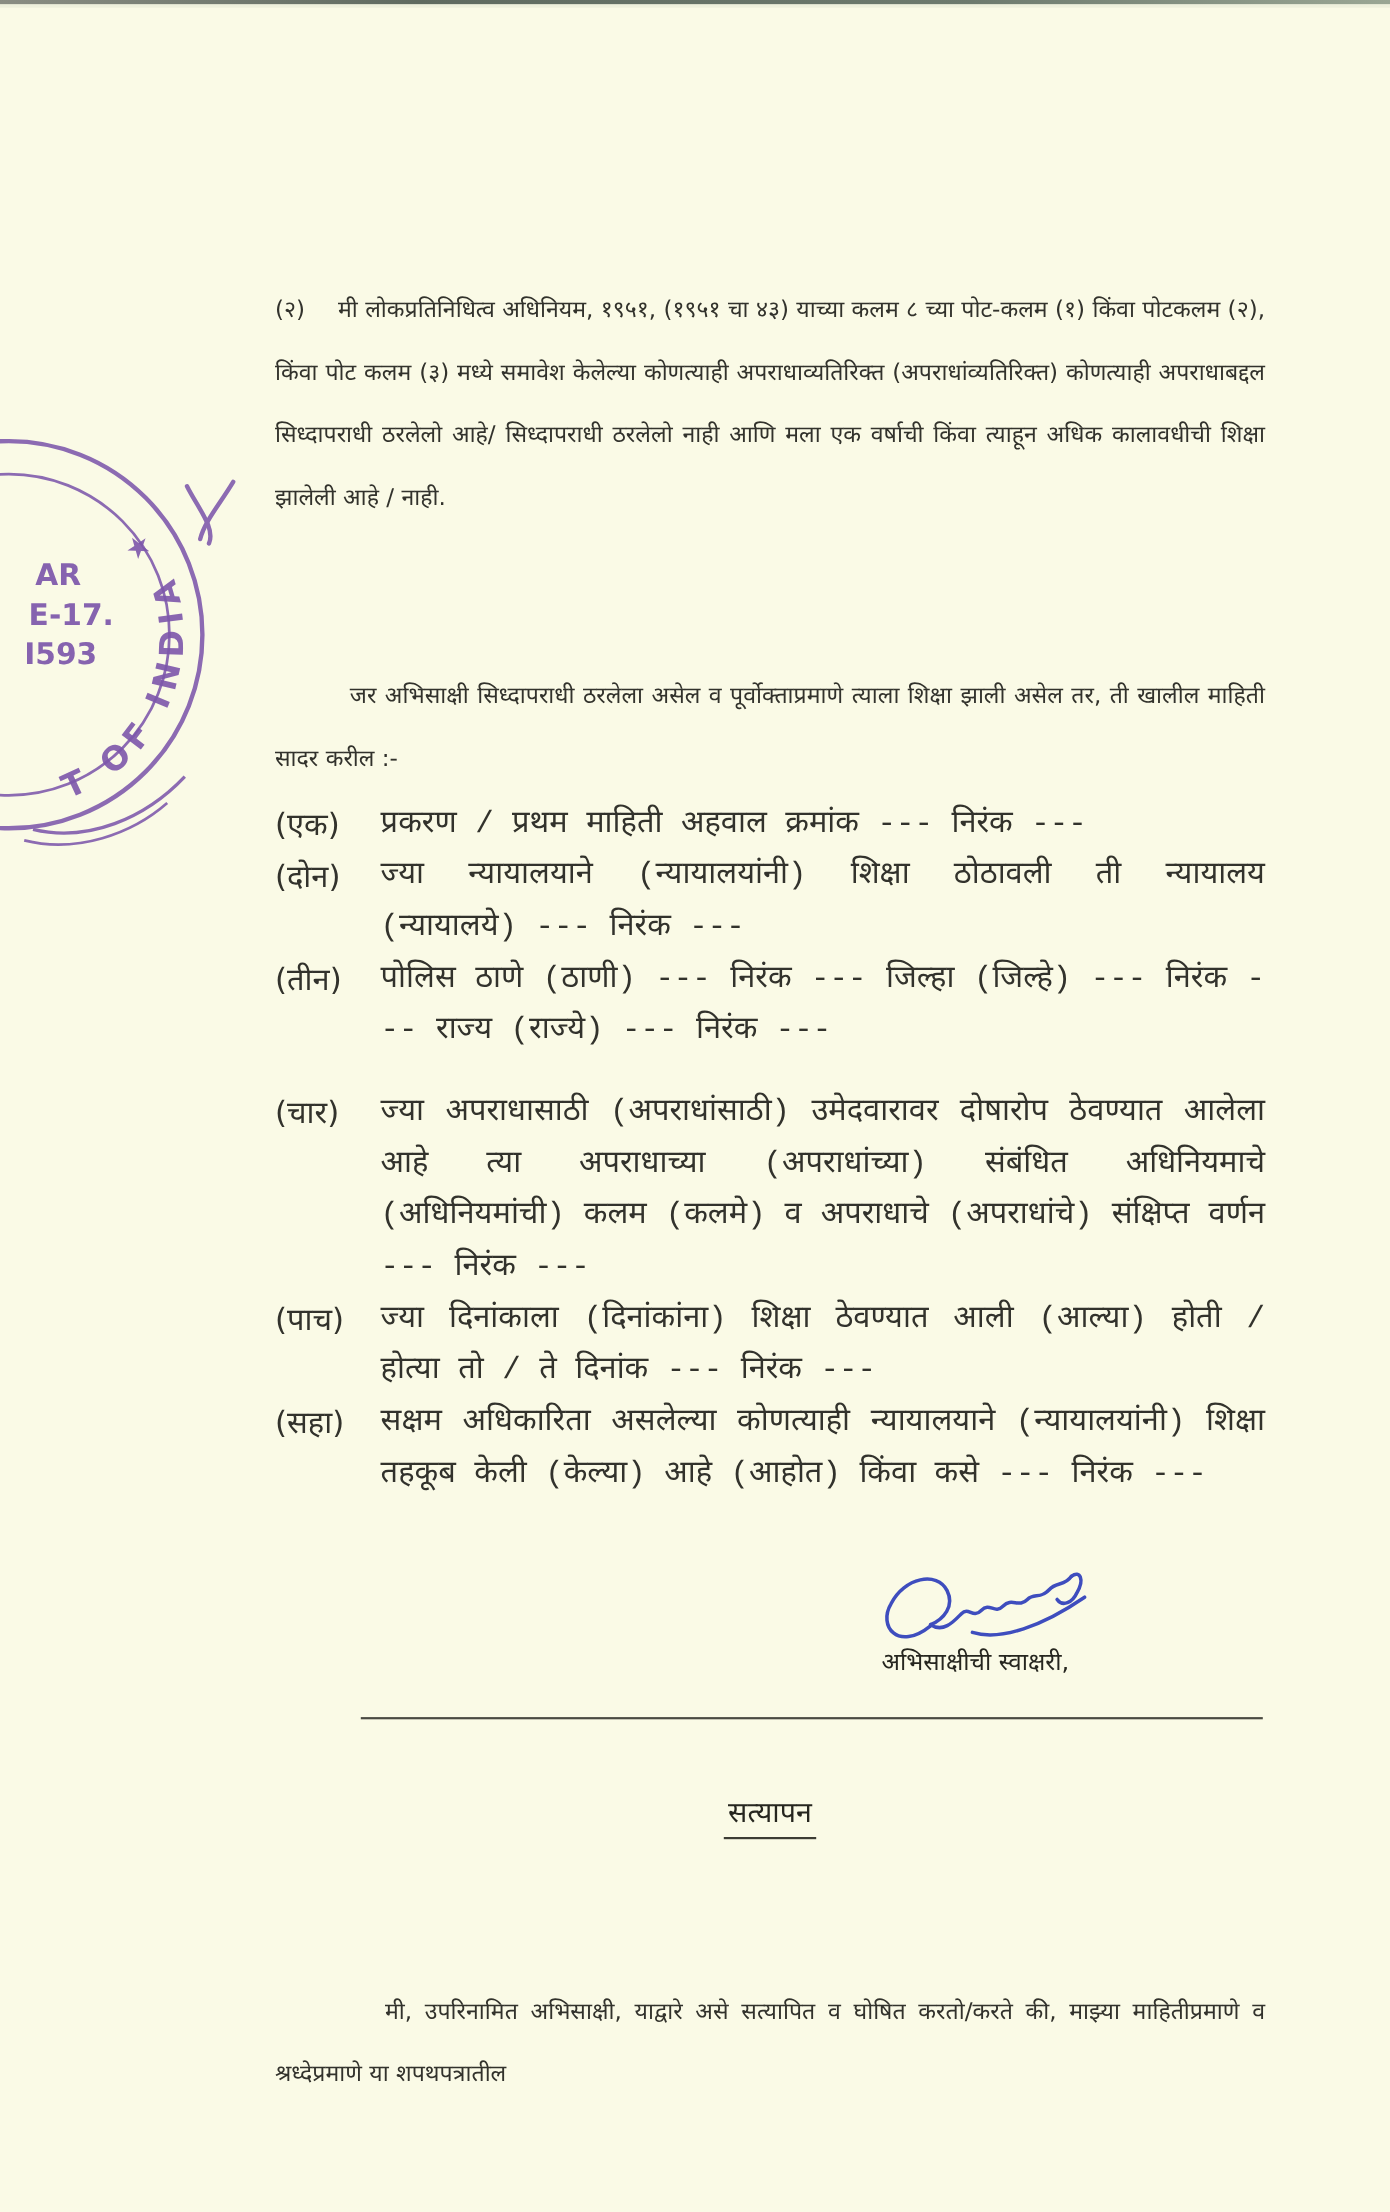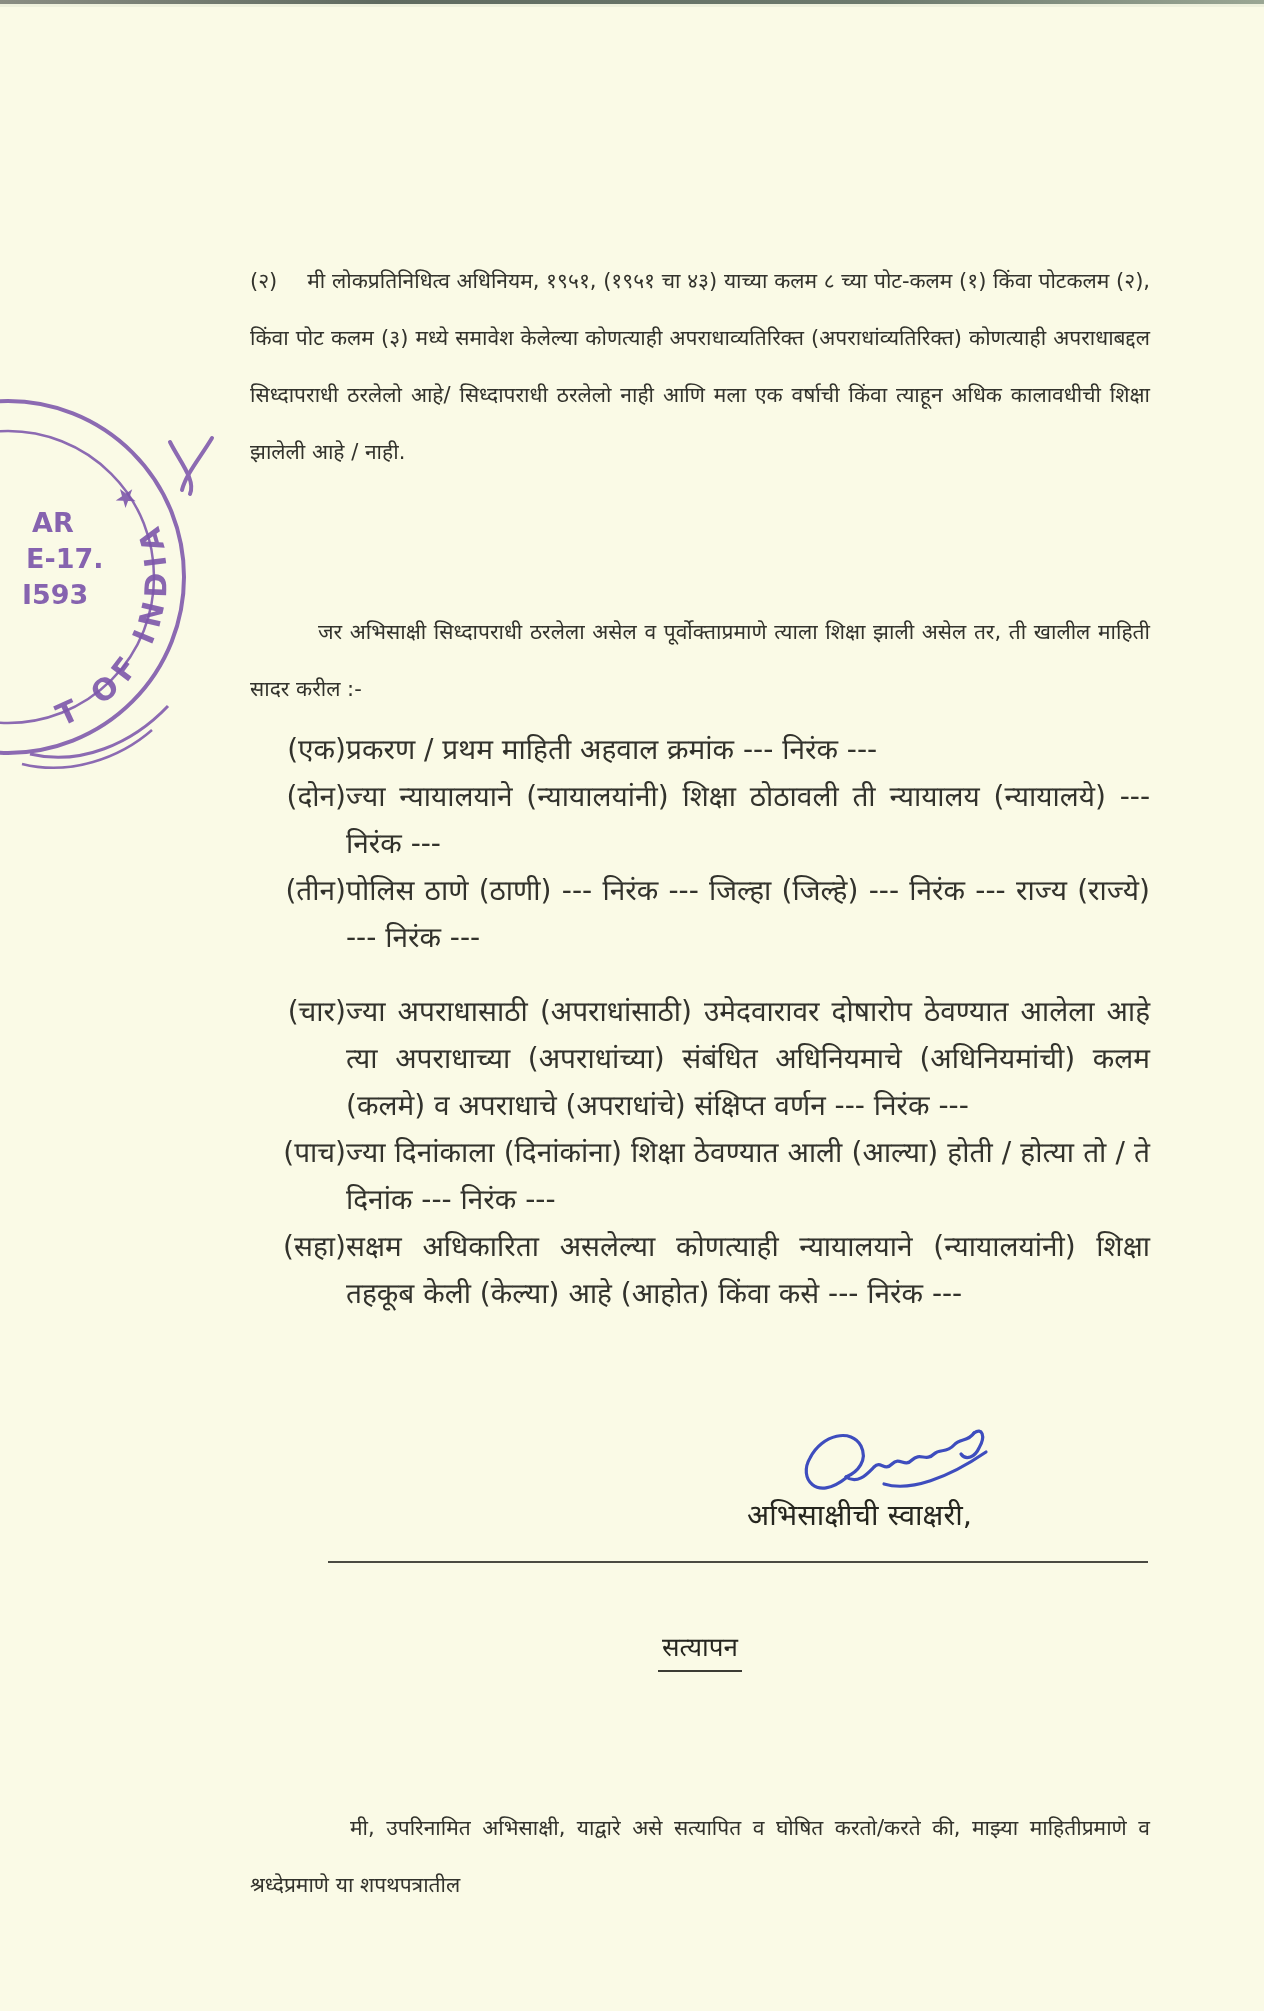--- a/index.html
+++ b/index.html
@@ -48,36 +48,36 @@
   .list-a { top: 726px; }
   .list-b { top: 988px; }
   .item {
     display: flex;
     font-size: 28px;
     line-height: 47px;
   }
   .item .item-label {
     flex: 0 0 96px;
     white-space: nowrap;
-    text-align: right;
   }
   .item .item-text {
     flex: 1 1 auto;
     text-align: justify;
+    font-family: Liberation Mono, monospace;
   }
   .signature-wrap {
     position: absolute;
     left: 788px;
     top: 1416px;
     width: 212px;
     height: 100px;
   }
   .sig-caption {
     top: 1494px;
-    font-size: 29px;
+    font-size: 22px;
     text-align: right;
     padding-right: 178px;
     box-sizing: border-box;
     color: #26261f;
   }
   .sig-rule {
     position: absolute;
     left: 328px;
     top: 1561px;
     width: 820px;

